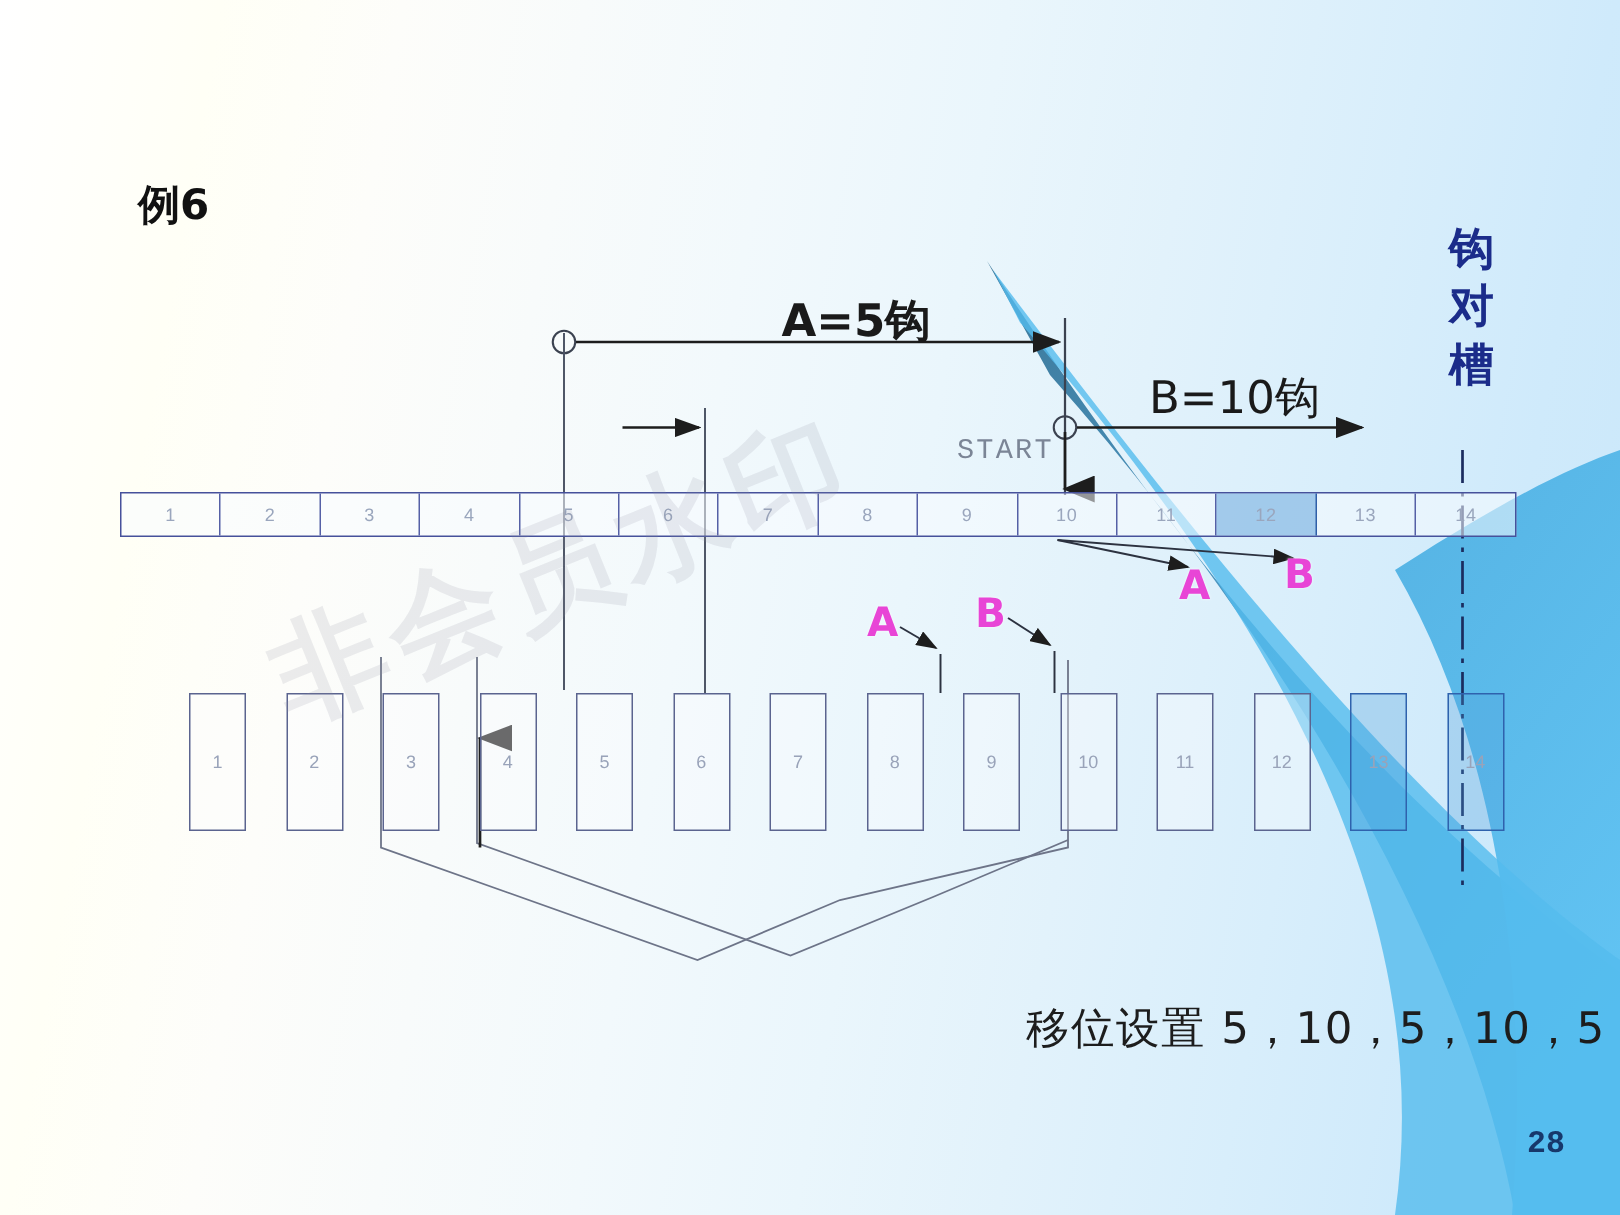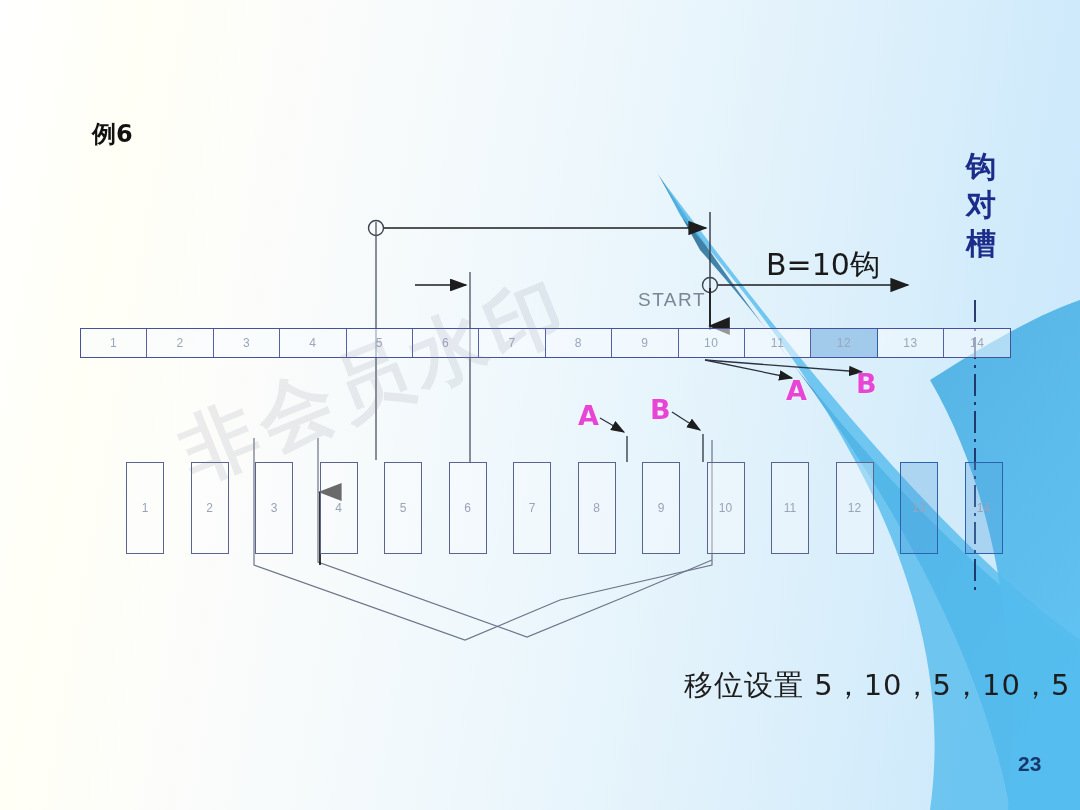--- a/index.html
+++ b/index.html
@@ -34,25 +34,26 @@
   }
   #bg-svg { z-index: 1; }
   #art-svg { z-index: 3; }
 
   
   .txt {
     position: absolute;
     z-index: 6;
     white-space: nowrap;
     color: #1a1a1a;
+    font-family: Liberation Mono, monospace;
   }
   #example-title {
     left: 92px;
     top: 118px;
-    font-size: 24px;
+    font-size: 28px;
     font-weight: 700;
     font-family: "DejaVu Sans", "Liberation Sans", sans-serif;
     color: #111111;
   }
   #label-a-dim {
     left: 521px;
     top: 194px;
     font-size: 30px;
     font-weight: 700;
     font-family: "DejaVu Sans", "Liberation Sans", sans-serif;
@@ -261,20 +262,21 @@
     <line x1="600" y1="418" x2="624" y2="432" stroke="#2c3240" stroke-width="1.3" marker-end="url(#arrSm)"></line>
     <line x1="672" y1="412" x2="700" y2="430" stroke="#2c3240" stroke-width="1.3" marker-end="url(#arrSm)"></line>
     <line x1="627" y1="436" x2="627" y2="462" stroke="#2c3240" stroke-width="1.3"></line>
     <line x1="703" y1="434" x2="703" y2="462" stroke="#2c3240" stroke-width="1.3"></line>
 
     <line x1="975" y1="300" x2="975" y2="590" stroke="#1b2c5e" stroke-width="1.8" stroke-dasharray="22,6,3,6"></line>
   </svg>
 
   <div class="txt" id="example-title">例6</div>
 
+  <div class="txt" id="label-a-dim">A=5钩</div>
   <div class="txt" id="label-b-dim">B=10钩</div>
   <div class="txt" id="label-start">START</div>
 
   <div class="txt mag" id="label-a-top">A</div>
   <div class="txt mag" id="label-b-top">B</div>
   <div class="txt mag" id="label-a-bot">A</div>
   <div class="txt mag" id="label-b-bot">B</div>
 
   <div id="vertical-note">
     <span>钩</span>
@@ -310,15 +312,15 @@
       <div class="ncell">8</div>
       <div class="ncell">9</div>
       <div class="ncell">10</div>
       <div class="ncell">11</div>
       <div class="ncell">12</div>
       <div class="ncell hl">13</div>
       <div class="ncell hl">14</div>
     </div>
 
   <div class="txt" id="shift-setting">移位设置 5，10，5，10，5</div>
-  <div class="txt" id="page-number">23</div>
+  <div class="txt" id="page-number">28</div>
 
 </div>
 
 </body></html>

